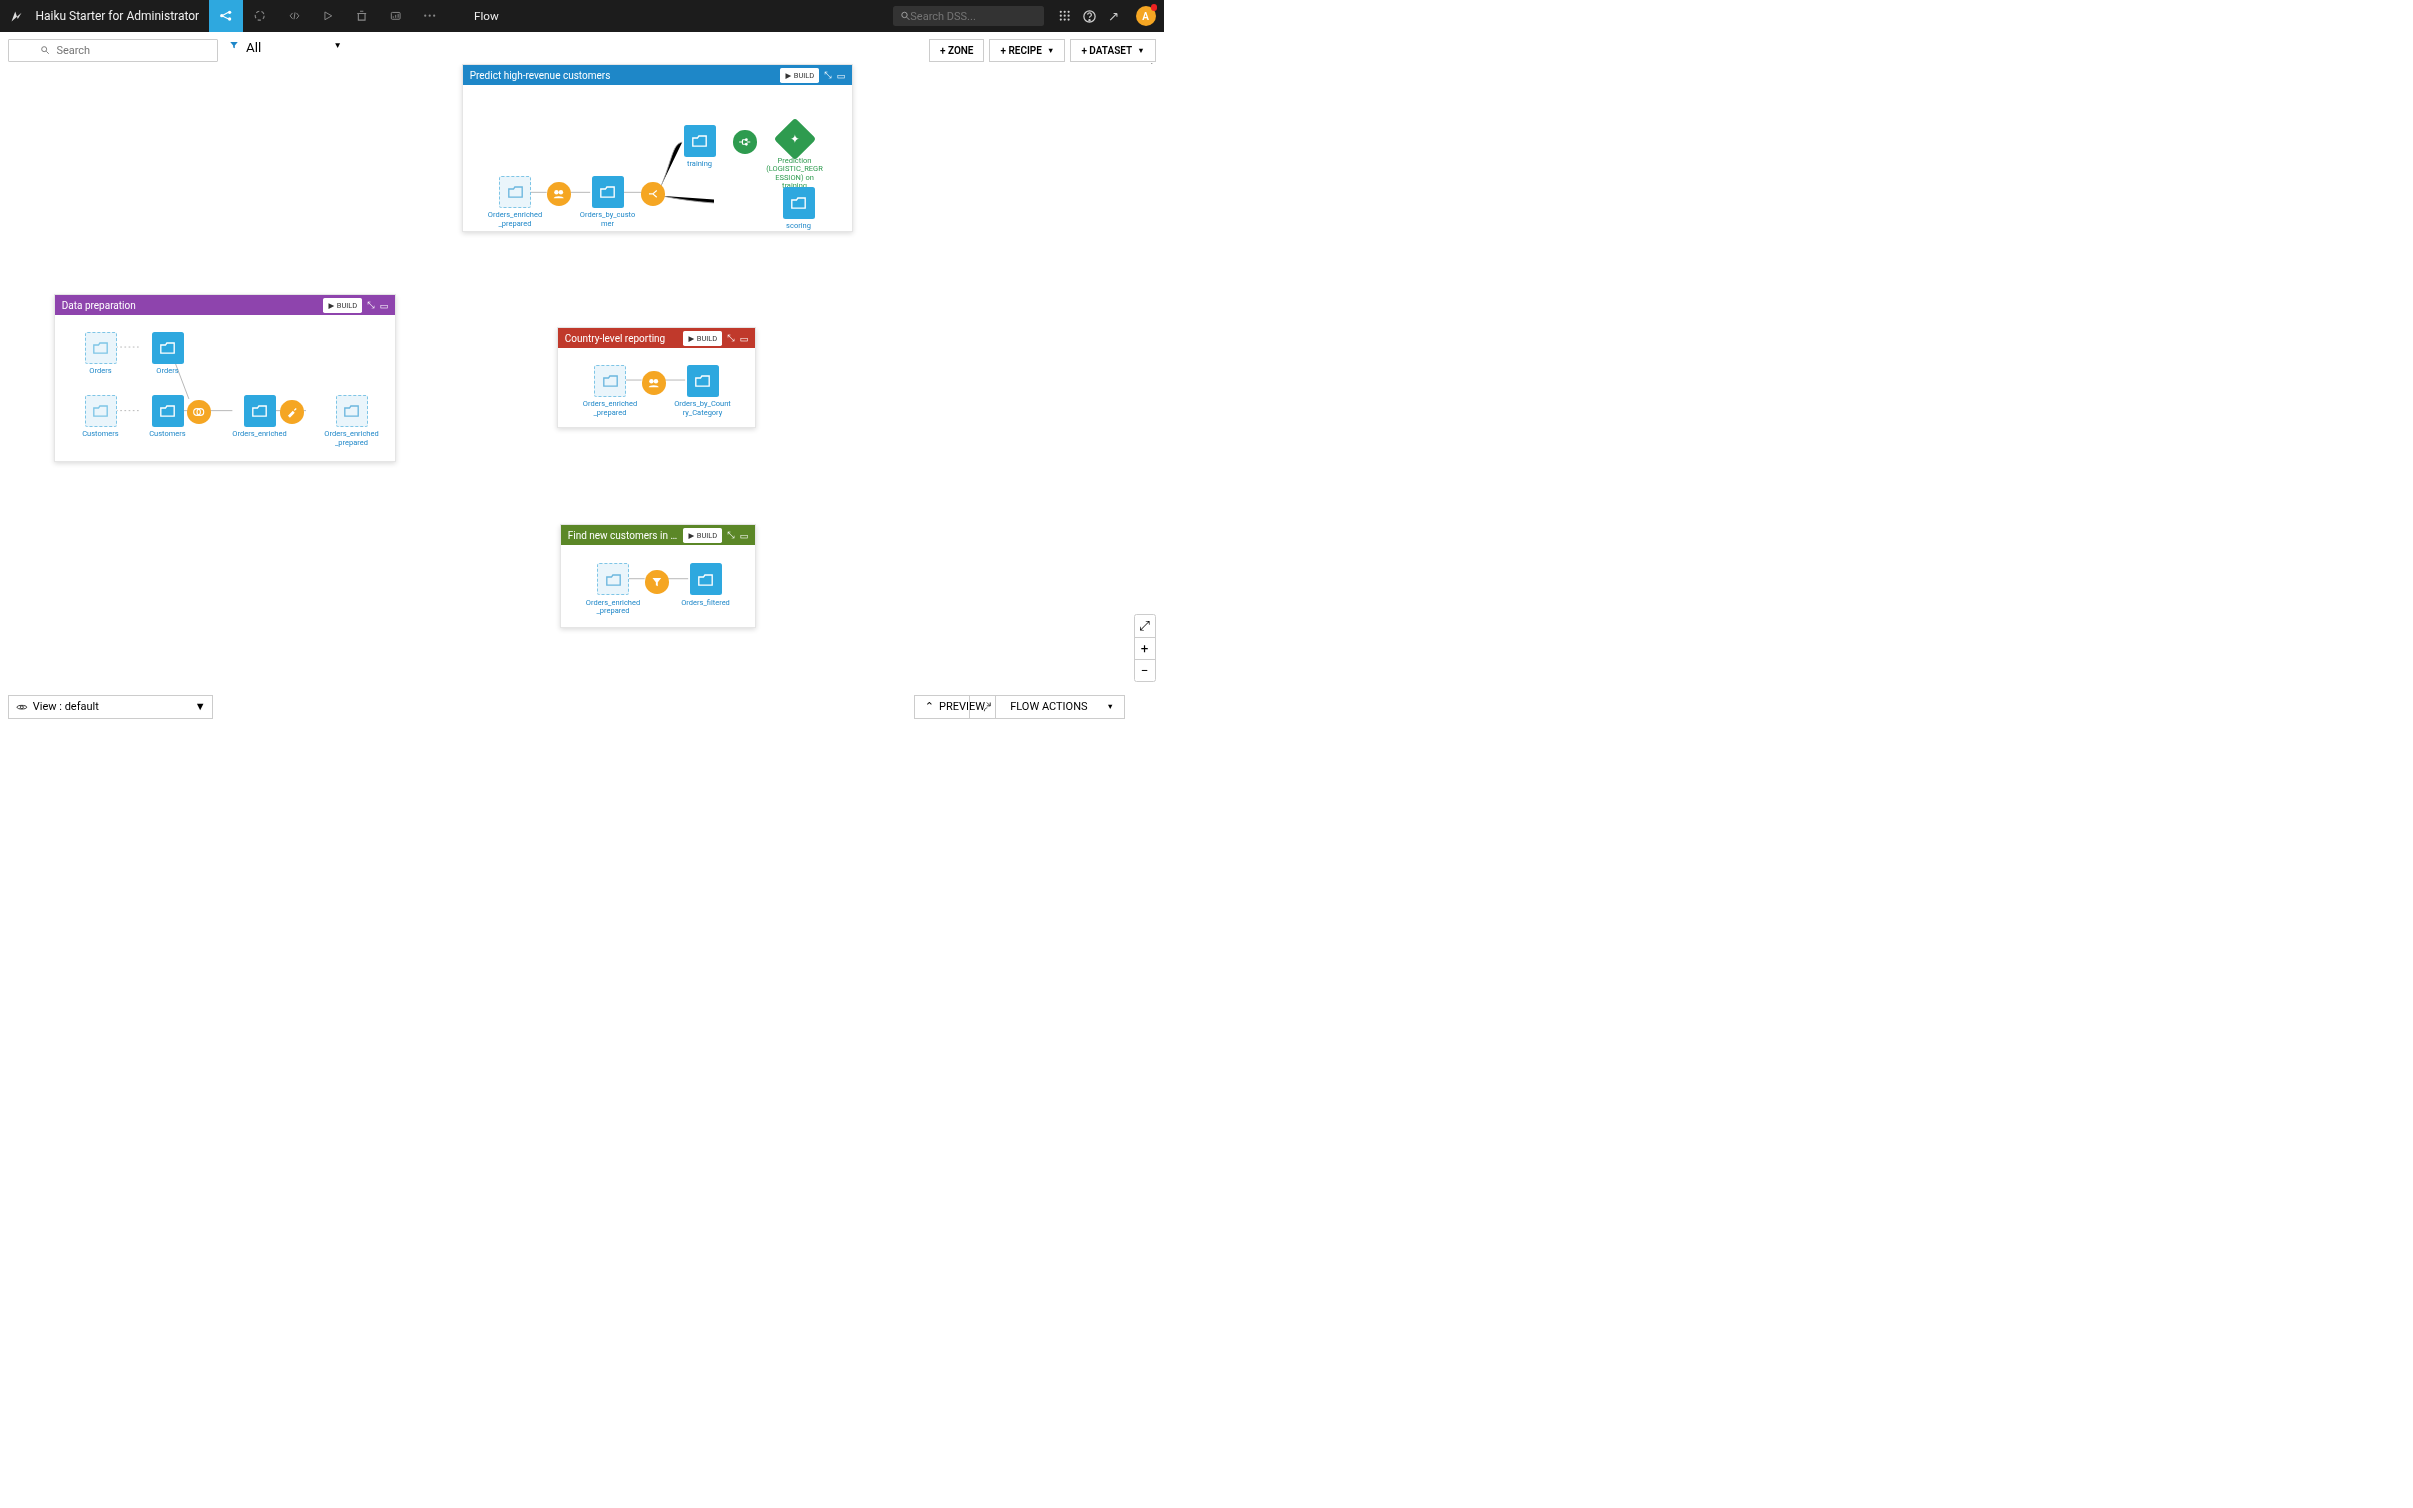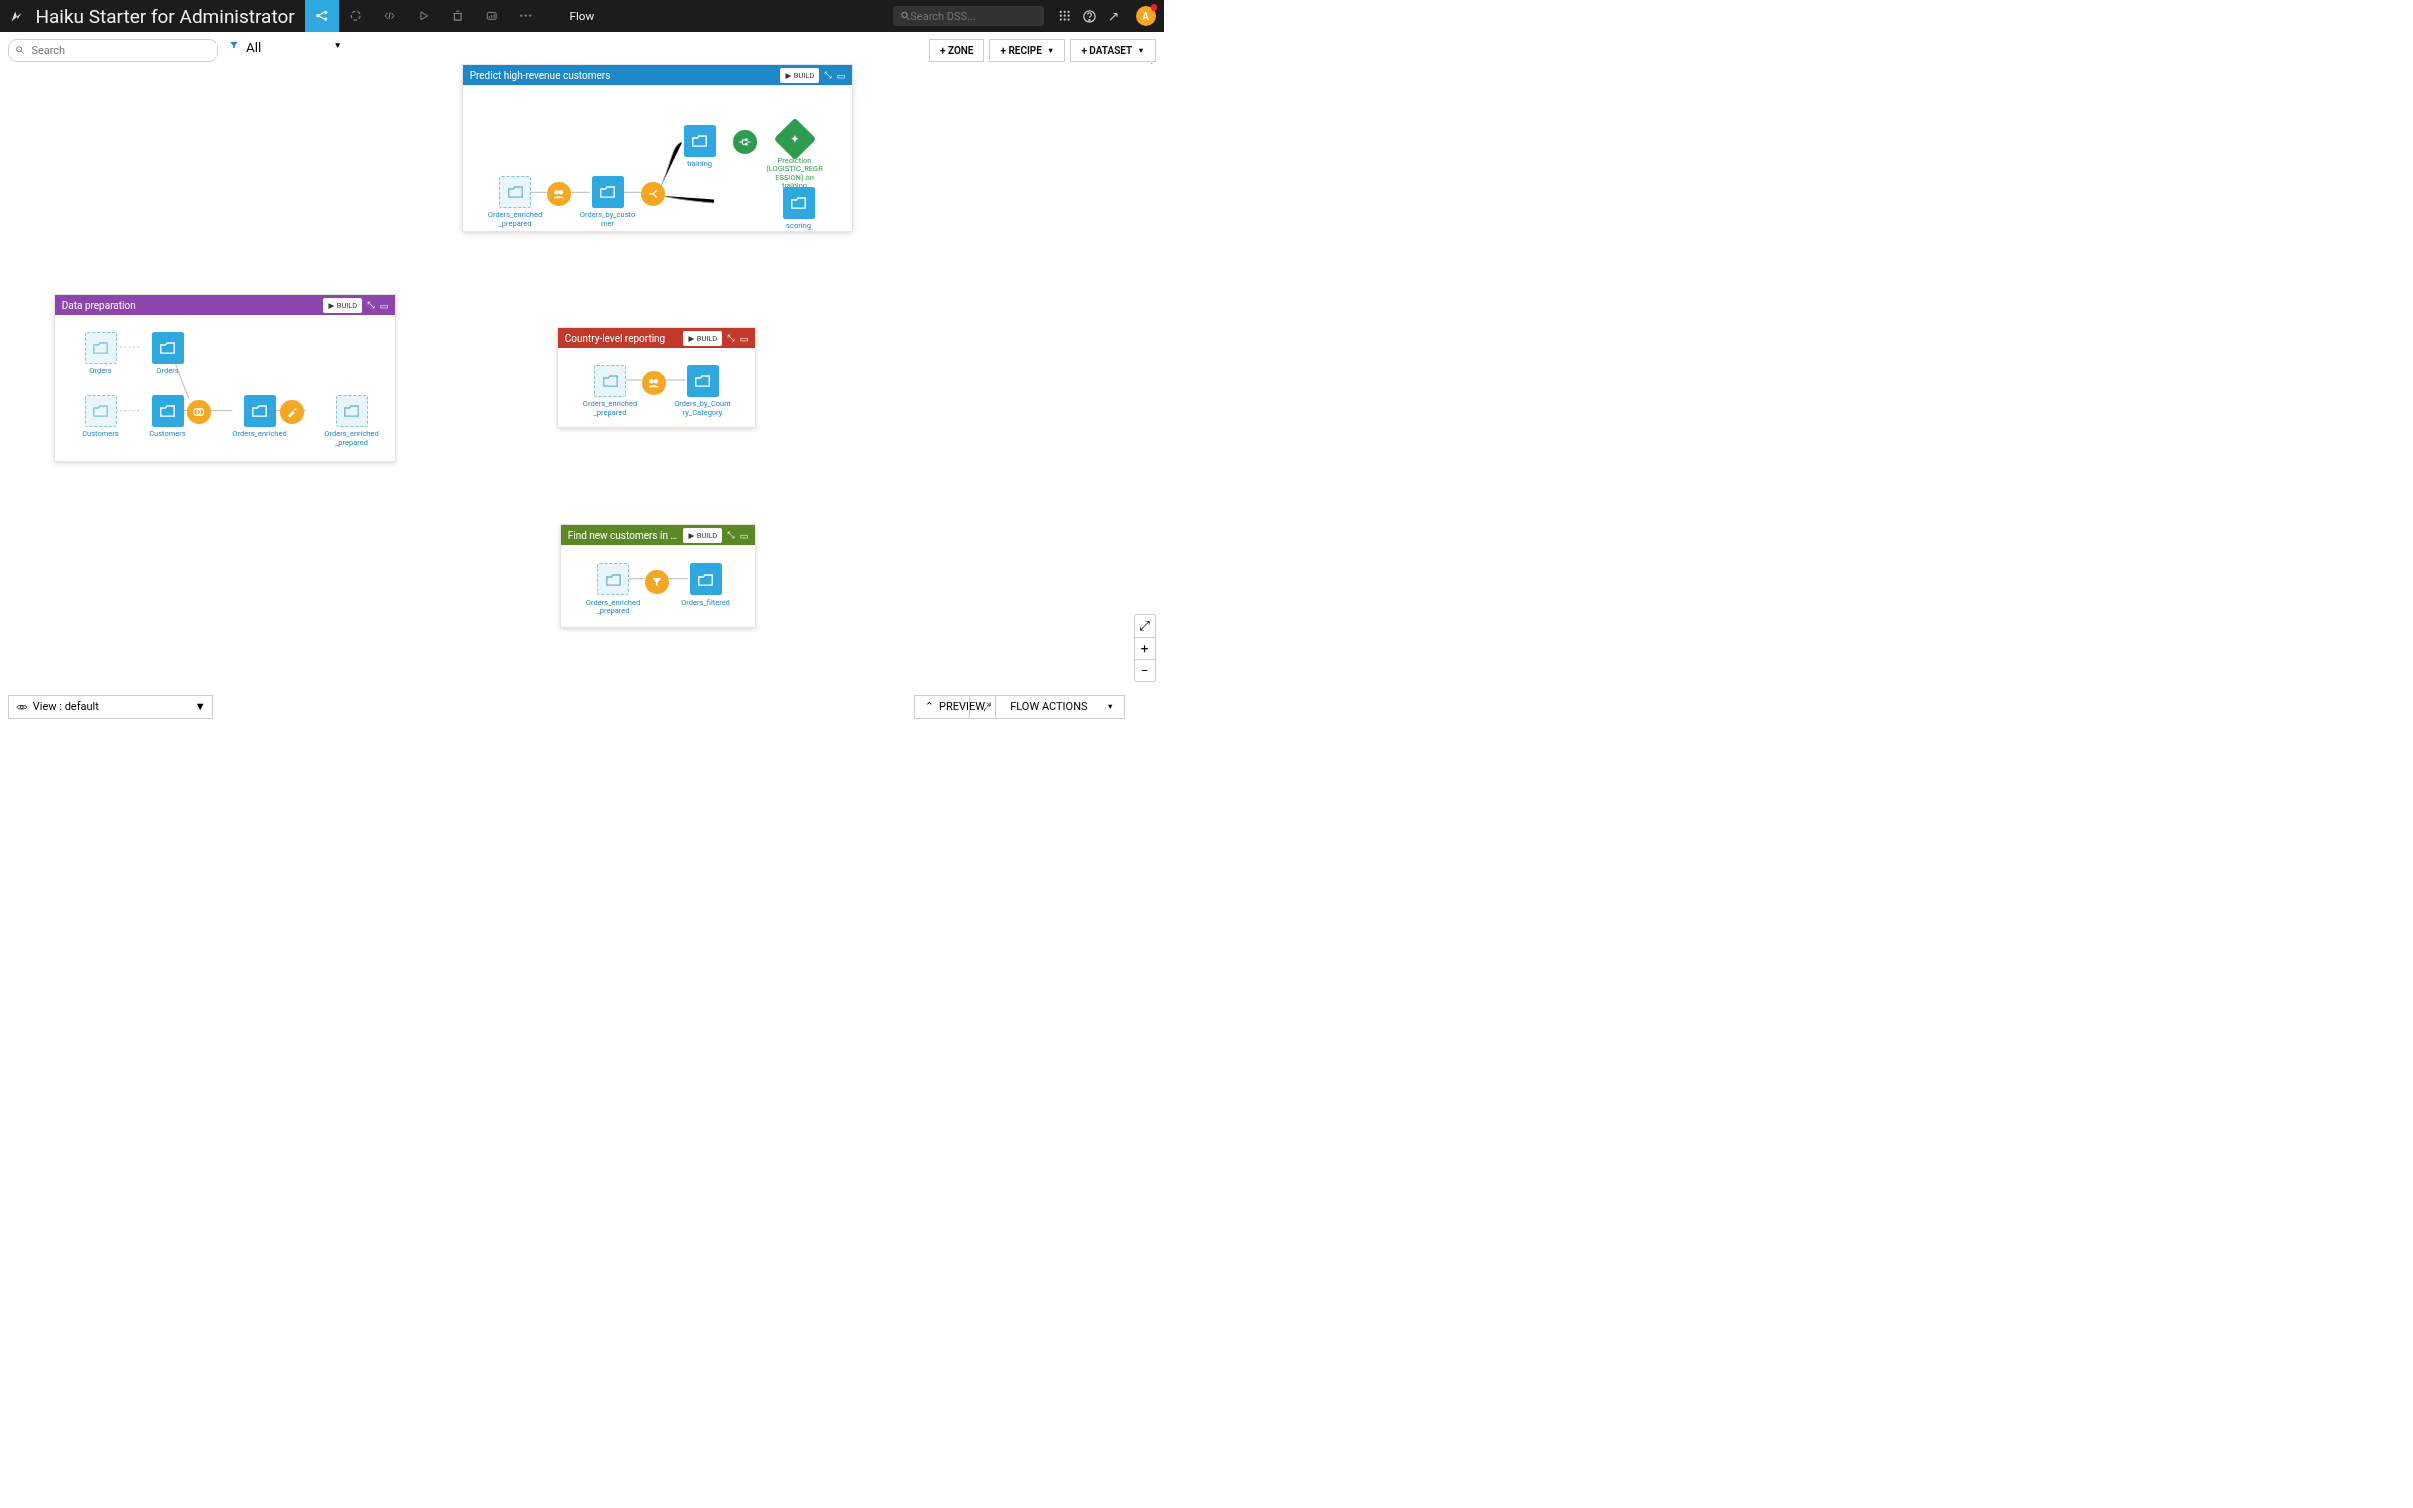--- a/index.html
+++ b/index.html
@@ -1,35 +1,35 @@
 <!DOCTYPE html>
 <html style="font-size:13.4px"><head>
 <meta charset="utf-8">
 <style>
 * { box-sizing: border-box; margin: 0; padding: 0; font-family: -apple-system, BlinkMacSystemFont, "Segoe UI", Roboto, Arial, sans-serif; }
 body { background: #fff; width: 1164px; height: 727px; overflow: hidden; position: relative; }
 
 
 .topnav { height: 32px; background: #1c1c1c; display: flex; align-items: center; color: #eee; }
 .logo { width: 32px; height: 32px; display:flex; align-items:center; justify-content:center; }
-.proj-title { font-size: 19px; padding: 0 10px 0 3.4px; }
+.proj-title { font-size: 12px; padding: 0 10px 0 3.4px; }
 .nav-ic { width: 34px; height: 32px; display:flex; align-items:center; justify-content:center; cursor:pointer; }
 .nav-ic.active { background: #2ea8df; }
 .nav-tab { padding: 0 13.4px; height:32px; line-height:32px; font-size:11.7px; cursor:pointer; margin-left: 13.4px; position:relative;}
 .nav-tab.active::after { content:""; position:absolute; left:50%; bottom:-5px; transform:translateX(-50%); width:0; height:0; border:5px solid transparent; border-top-color:#1c1c1c; }
 .spacer { flex: 1; }
 .search-box { background:#333; border-radius:2.5px; width:151px; height:20px; display:flex; align-items:center; padding:0 6.7px; margin-right:8.4px; }
 .search-box input { background:transparent; border:none; color:#aaa; font-size:11px; width:100%; outline:none; }
 .nav-right-ic { width:25px; height:32px; display:flex; align-items:center; justify-content:center; cursor:pointer; }
 .avatar { width:20px; height:20px; border-radius:50%; background:#f5a623; color:#fff; display:flex; align-items:center; justify-content:center; font-size:10px; font-weight:600; margin:0 8.4px; position:relative; cursor:pointer;}
 .avatar .dot { position:absolute; top:-1.7px; right:-1.7px; width:6.7px; height:6.7px; background:#e22; border-radius:50%; }
 
 
 .subbar { height: 28.5px; border-bottom: 0; display:flex; align-items:center; padding: 10px 8.4px 1.7px 8.4px; gap:5px; background:#fff; }
-.in-search { display:flex; align-items:center; border:0.8px solid #ccc; border-radius:9px; height:23.5px; width:210px; }
+.in-search { display:flex; align-items:center; border:0.8px solid #ccc; border-radius:1px; height:23.5px; width:210px;padding-left:25px; }
 .in-search .sicon { width:22px; text-align:center; color:#666; }
 .in-search input { border:none; outline:none; font-size:11px; flex:1; }
 .filter-sel { display:flex; align-items:flex-start; border:0.8px solid transparent; height:23.5px; width:126px; cursor:pointer; padding-left:5px;}
 .filter-sel .ficon{ color:#1e87c8; margin-right:6.7px;}
 .filter-sel .caret { margin-left:auto; margin-right:6.7px; font-size:8.4px;}
 .sbtn { height:23.5px; padding:0 10px; border:0.8px solid #ccc; background:#fff; font-size:10px; font-weight:600; cursor:pointer; display:flex; align-items:center; gap:5px;}
 .sbtn .caret{ font-size:7.5px; }
 
 
 .summary { padding: 3.4px 8.4px 0 8.4px; font-size:11px; color:#1e87c8; }

